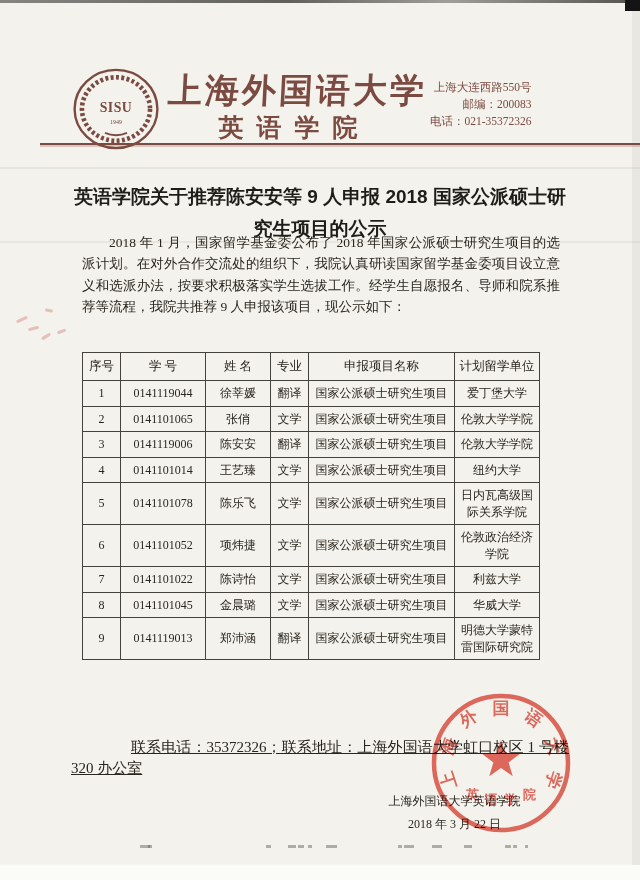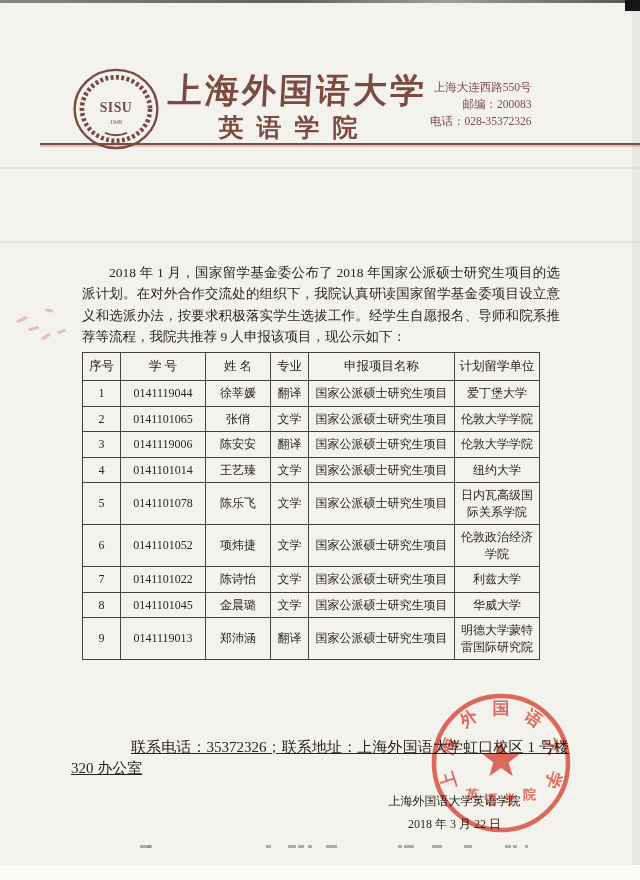--- a/index.html
+++ b/index.html
@@ -33,21 +33,21 @@
   }
   .addr-block{position:absolute;left:430px;top:79px;font-size:11.5px;line-height:17px;color:var(--maroon);text-align:right;}
   .header-rule{position:absolute;left:40px;top:143px;width:600px;height:2px;background:var(--maroon);box-shadow:0 2px 0 rgba(123,74,64,.25);}
   
   .doc-title{
     position:absolute;left:40px;top:181px;width:560px;text-align:center;
     font-family:"Liberation Sans","DejaVu Sans",sans-serif;
     font-size:19px;font-weight:bold;line-height:32px;color:#1f1d19;
   }
   
-  .intro{position:absolute;left:82px;top:262px;width:478px;font-size:13.5px;line-height:21.3px;text-align:justify;text-indent:2em;margin:0;}
+  .intro{position:absolute;left:82px;top:232px;width:478px;font-size:13.5px;line-height:21.3px;text-align:justify;text-indent:2em;margin:0;}
   .notice{position:absolute;left:85px;top:676px;width:476px;font-size:13.5px;line-height:21.3px;text-align:justify;text-indent:2em;margin:0;}
   .contact{position:absolute;left:63px;top:729px;width:498px;font-size:15px;line-height:21.3px;text-align:justify;text-indent:4em;margin:8px;text-decoration:underline;}
   .signature{position:absolute;left:352px;top:790px;width:205px;text-align:center;font-size:12px;line-height:23px;}
   
   .table-wrap{position:absolute;left:82px;top:352px;width:457px;}
   table.roster{border-collapse:collapse;width:100%;table-layout:fixed;font-size:12px;}
   .roster th,.roster td{
     border:1px solid #45413b;text-align:center;vertical-align:middle;
     padding:4px 2px;line-height:16.5px;font-weight:normal;color:var(--ink);
   }
@@ -83,24 +83,28 @@
     <ellipse cx="50" cy="46" rx="37" ry="34.5" fill="none" stroke="currentColor" stroke-width="5" stroke-dasharray="3.2 2.6"></ellipse>
     <text x="50" y="49" text-anchor="middle" font-size="15" font-weight="bold" fill="currentColor" font-family="Liberation Serif,serif" letter-spacing="0.5">SISU</text>
     <text x="50" y="62" text-anchor="middle" font-size="6.5" fill="currentColor" font-family="Liberation Serif,serif">1949</text>
     <path d="M38 72 Q50 77 62 72" fill="none" stroke="currentColor" stroke-width="2"></path>
   </svg>
   <div class="univ-name">上海外国语大学</div>
   <div class="college-name">英语学院</div>
   <div class="addr-block">
     <div>上海大连西路550号</div>
     <div>邮编：200083</div>
-    <div>电话：028-35372326</div>
+    <div>电话：021-35372326</div>
   </div>
   <div class="header-rule"></div>
 
+  <div class="doc-title">
+    <div>英语学院关于推荐陈安安等 9 人申报 2018 国家公派硕士研</div>
+    <div>究生项目的公示</div>
+  </div>
 
   <p class="intro">2018 年 1 月，国家留学基金委公布了 2018 年国家公派硕士研究生项目的选派计划。在对外合作交流处的组织下，我院认真研读国家留学基金委项目设立意义和选派办法，按要求积极落实学生选拔工作。经学生自愿报名、导师和院系推荐等流程，我院共推荐 9 人申报该项目，现公示如下：</p>
 
   <div class="table-wrap">
     <table class="roster">
       <colgroup>
         <col class="c0">
           <col class="c1">
           <col class="c2">
           <col class="c3">

